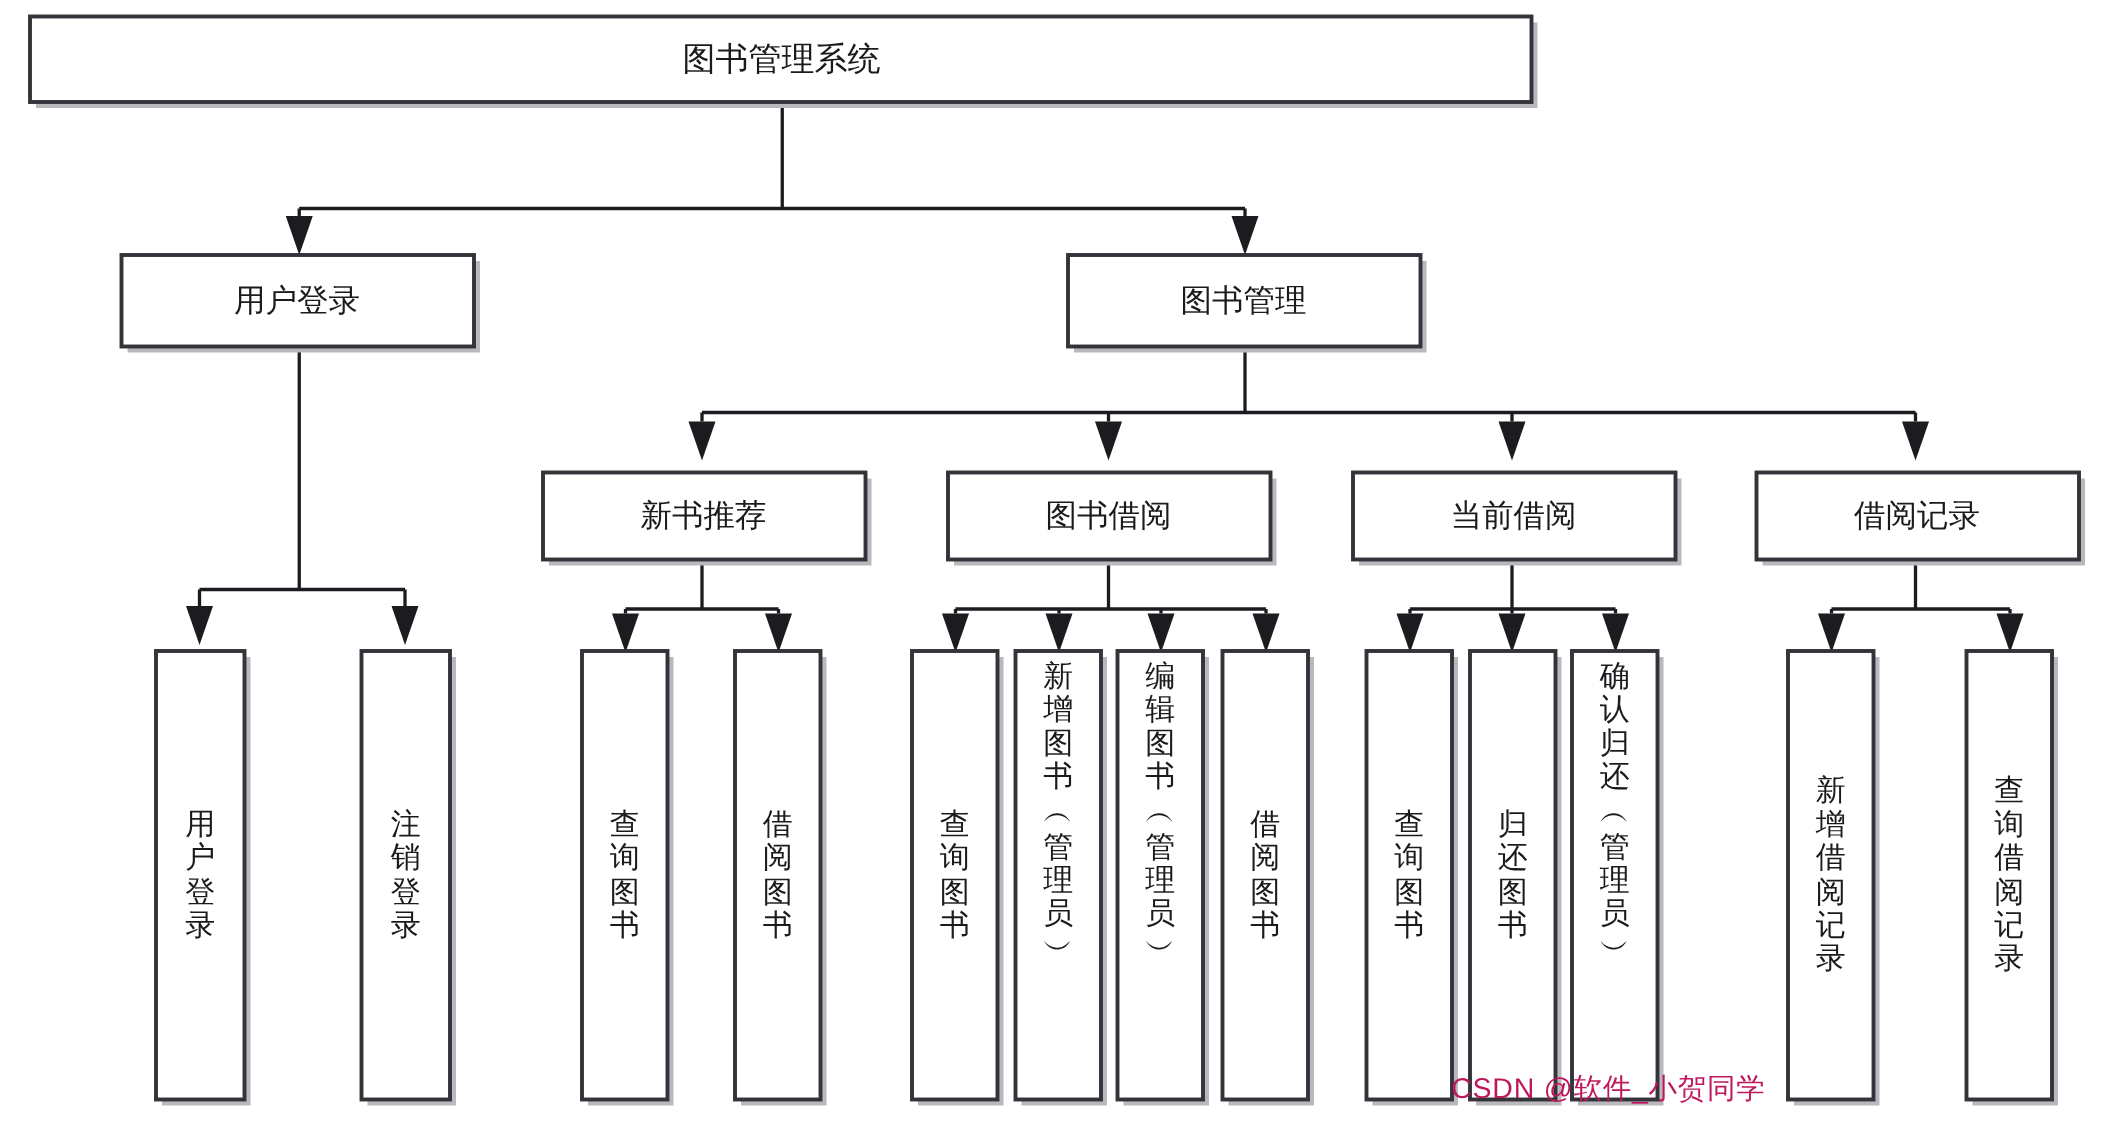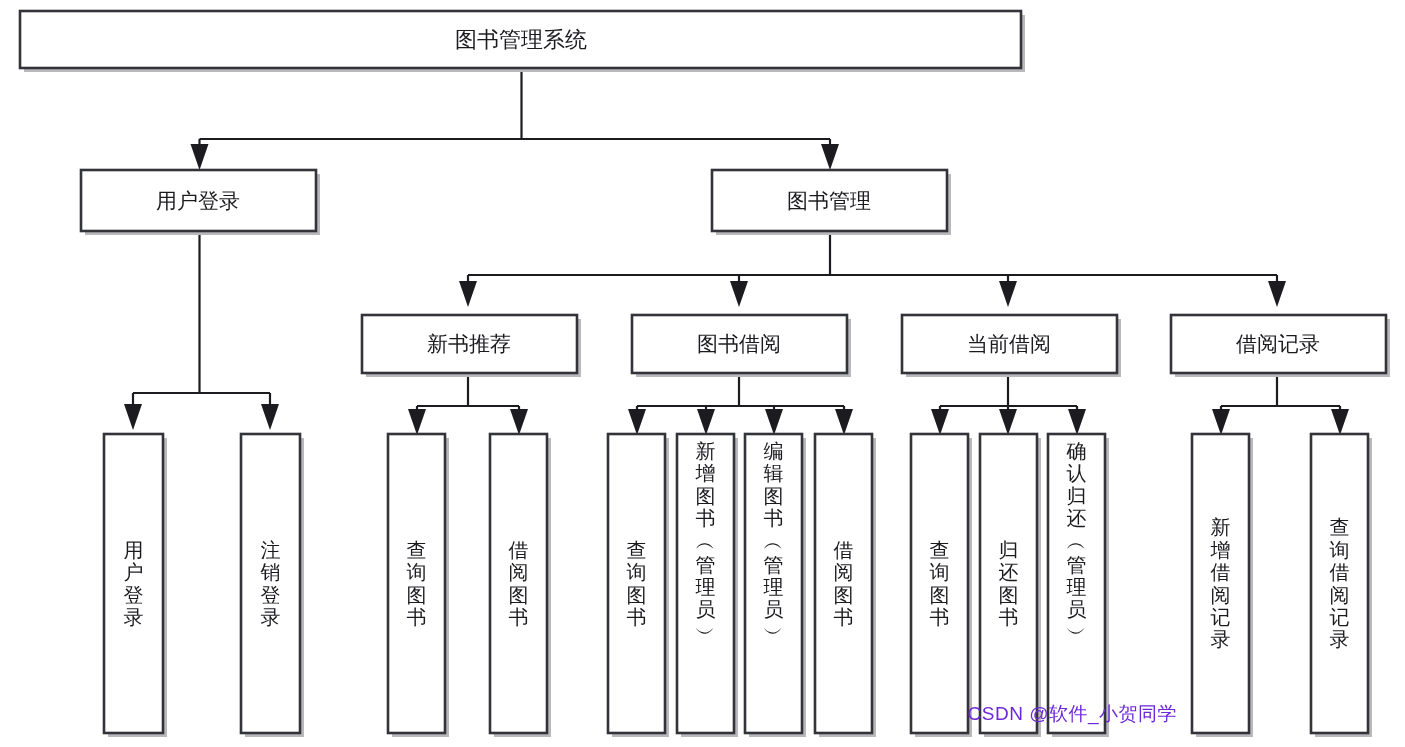--- a/index.html
+++ b/index.html
@@ -79,24 +79,24 @@
   }
   .vlabel span.paren {
     transform: rotate(90deg);
     display: block;
     line-height: 1.0;
     margin: 2px 0;
   }
   #watermark {
     position: absolute;
     right: 6px;
-    bottom: 20px;
+    bottom: 8px;
     font-family: "Liberation Sans", "DejaVu Sans", sans-serif;
     font-size: 19px;
-    color: #6d28d9;
+    color: #be185d;
     letter-spacing: 0.5px;
     white-space: nowrap;
   }
 </style>
 </head>
 <body>
 
 <div id="diagram-root">
 
   <svg id="flow" viewBox="0 0 1405 747">

